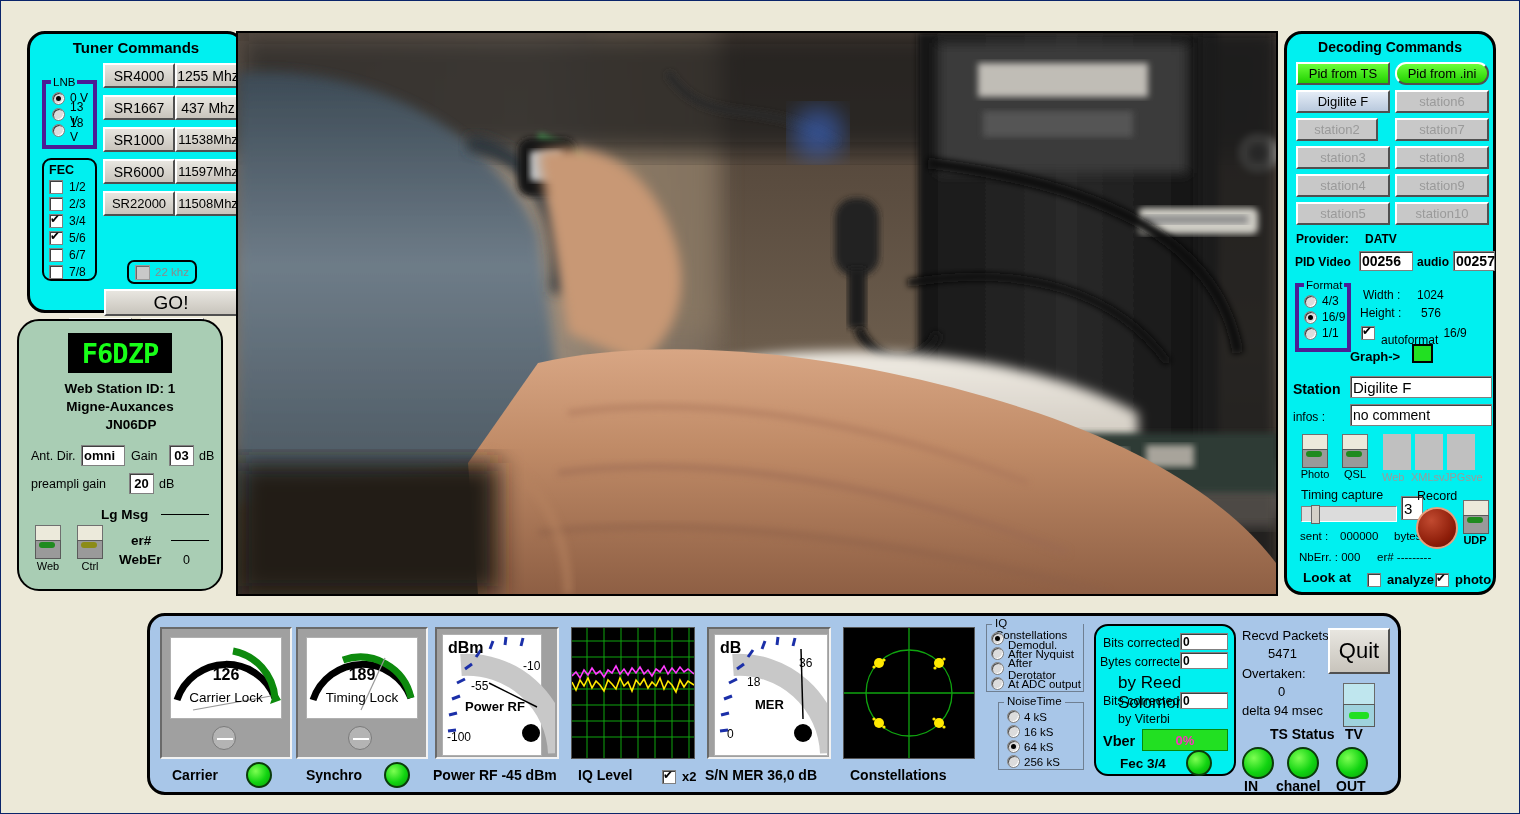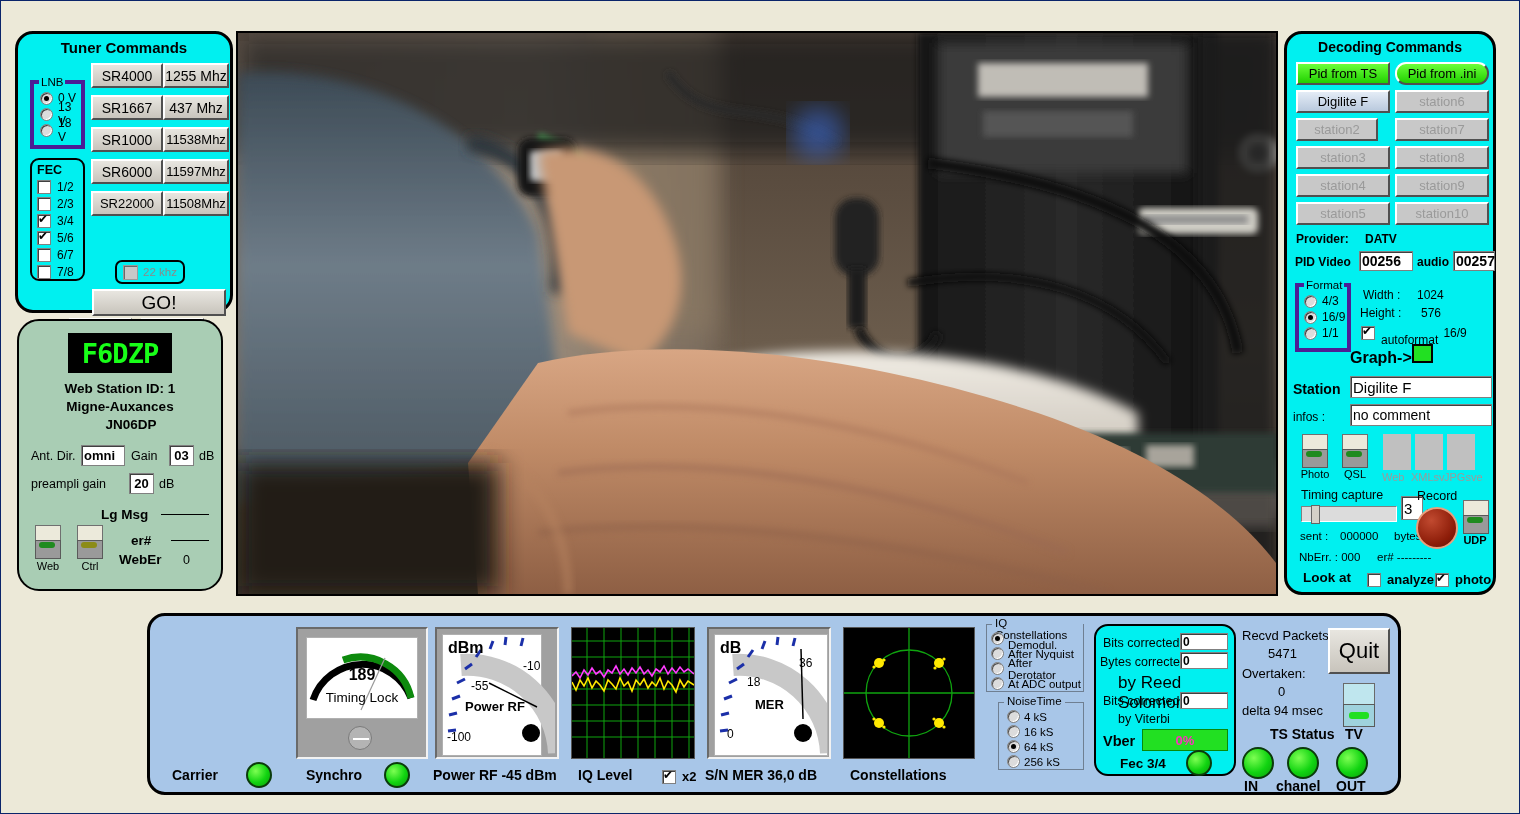--- a/index.html
+++ b/index.html
@@ -28,21 +28,21 @@
     font-size:10px;line-height:13px;text-align:center;color:#000;font-weight:bold;
     font-family:"Liberation Sans",sans-serif;}
   
   #content{position:absolute;left:2px;top:22px;width:1516px;height:580px;background:#ece9d8;}
 
   
   .cyanpanel{background:#00f0f0;border:3px solid #000;border-radius:18px;box-sizing:border-box;}
 
   
   #leftcol{position:absolute;left:8px;top:8px;width:218px;height:564px;}
-  #tuner{position:absolute;left:4px;top:0;width:218px;height:282px;}
+  #tuner{position:absolute;left:16px;top:0;width:218px;height:282px;}
   #tunertitle{text-align:center;font-weight:bold;font-size:15px;color:#000;margin-top:5px;}
   .grpbox{position:absolute;border:4px solid #4c1d95;box-sizing:border-box;}
   .grpbox>.lbl{position:absolute;top:-8px;left:5px;background:#00f0f0;padding:0 2px;
     font-size:11.5px;color:#000;}
   .radio{display:flex;align-items:center;height:16px;font-size:12px;color:#000;}
   .radio .dot{width:11px;height:11px;border-radius:50%;background:#dcdcdc;
     border:1px solid #808080;box-shadow:inset 1px 1px 0 #404040, inset -1px -1px 0 #fff;
     margin-right:5px;position:relative;flex:none;}
   .radio.on .dot:after{content:"";position:absolute;left:3px;top:3px;width:5px;height:5px;
     border-radius:50%;background:#000;}
@@ -376,21 +376,21 @@
       </div>
       <div class="rtxt2" style="position:absolute;left:76px;top:254px;">Width :</div>
       <div class="rtxt2" style="position:absolute;left:130px;top:254px;">1024</div>
       <div class="rtxt2" style="position:absolute;left:73px;top:272px;">Height :</div>
       <div class="rtxt2" style="position:absolute;left:134px;top:272px;">576</div>
       <div class="chk on" style="position:absolute;left:74px;top:290px;">
         <span class="box"></span>
         <span style="font-size:12px;margin-top:14px;">autoformat</span>
         <span style="font-size:12px;margin-left:5px;">16/9</span>
       </div>
-      <div class="rtxt" style="position:absolute;left:63px;top:315px;font-size:16px;">Graph-&gt;</div>
+      <div class="rtxt" style="position:absolute;left:63px;top:315px;font-size:13px;">Graph-&gt;</div>
       <div style="position:absolute;left:125px;top:310px;width:21px;height:19px;background:#22e022;
                   border:2px solid #000;box-sizing:border-box;"></div>
 
       <div class="rtxt" style="position:absolute;left:6px;top:347px;font-size:14px;">Station</div>
       <div class="fldinp" style="position:absolute;left:63px;top:342px;width:142px;height:22px;font-size:15px;font-weight:normal;">Digilite F</div>
       <div class="rtxt2" style="position:absolute;left:6px;top:376px;">infos :</div>
       <div class="fldinp" style="position:absolute;left:63px;top:370px;width:142px;height:22px;font-size:14px;font-weight:normal;">no comment</div>
 
       <div style="position:absolute;left:15px;top:400px;">
         <div class="tog">
@@ -451,20 +451,36 @@
       </div>
       <div class="chk on" style="position:absolute;left:148px;top:537px;">
         <span class="box"></span>
         <span style="font-weight:bold;font-size:13px;">photo</span>
       </div>
     </div>
   </div>
 
   <div id="bottom">
 
+    <div class="sunken" style="position:absolute;left:10px;top:11px;width:132px;height:132px;">
+      <div class="meterface" style="position:absolute;left:8px;top:8px;width:112px;height:82px;">
+        <svg width="110" height="80" viewBox="0 0 110 80">
+          <path d="M6 62 A 52 52 0 0 1 104 60" stroke="#000" stroke-width="7" fill="none"></path>
+          <path d="M62 13 A 52 52 0 0 1 104 60" stroke="#0d8a0d" stroke-width="7" fill="none"></path>
+          <path d="M22 72 L 100 58" stroke="#9a9a9a" stroke-width="1.2" fill="none"></path>
+          <polygon points="104,52 110,62 99,66" fill="#0d8a0d"></polygon>
+        </svg>
+        <div style="position:absolute;left:0;top:28px;width:110px;text-align:center;font-size:16px;font-weight:bold;">126</div>
+        <div style="position:absolute;left:0;top:52px;width:110px;text-align:center;font-size:13.5px;">Carrier Lock</div>
+      </div>
+      <div style="position:absolute;left:50px;top:97px;width:24px;height:24px;border-radius:50%;
+                  background:#b4b4b4;border:1px solid #7a7a7a;box-sizing:border-box;">
+        <div style="position:absolute;left:4px;top:11px;width:16px;height:2px;background:#fff;"></div>
+      </div>
+    </div>
     <div class="bottomlbl" style="position:absolute;left:22px;top:151px;">Carrier</div>
     <div class="bigled" style="position:absolute;left:96px;top:146px;"></div>
 
     <div class="sunken" style="position:absolute;left:146px;top:11px;width:132px;height:132px;">
       <div class="meterface" style="position:absolute;left:8px;top:8px;width:112px;height:82px;">
         <svg width="110" height="80" viewBox="0 0 110 80">
           <path d="M6 62 A 52 52 0 0 1 104 60" stroke="#000" stroke-width="7" fill="none"></path>
           <path d="M36 22 A 52 52 0 0 1 104 60" stroke="#0d8a0d" stroke-width="7" fill="none"></path>
           <path d="M54 72 L 78 20" stroke="#9a9a9a" stroke-width="1.2" fill="none"></path>
         </svg>

